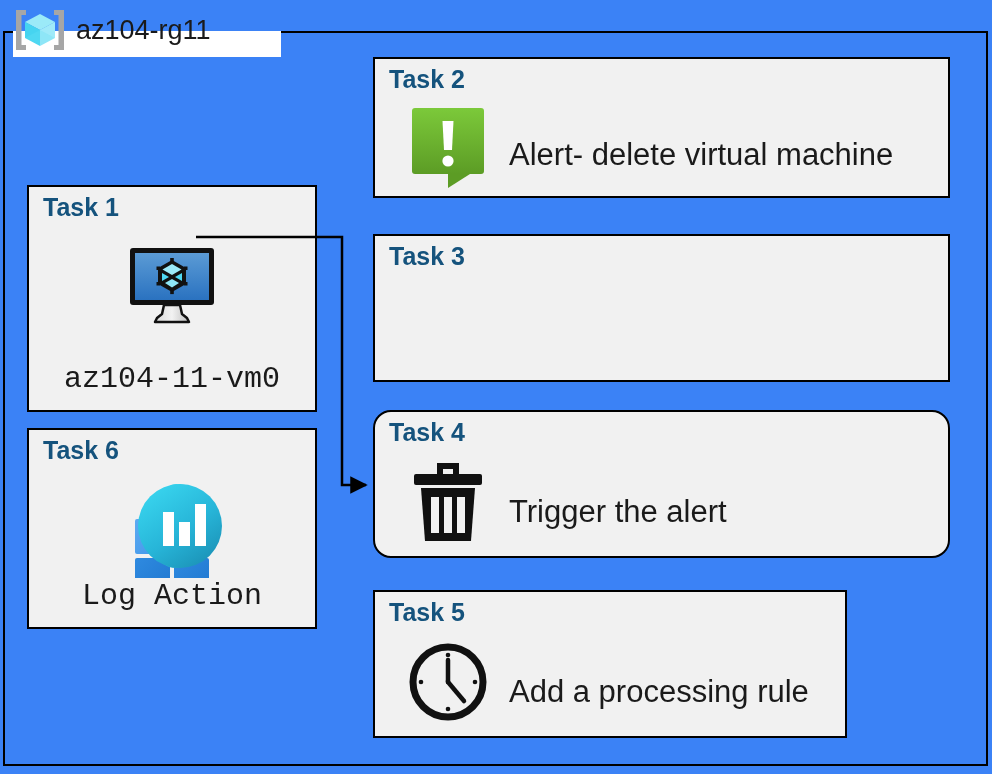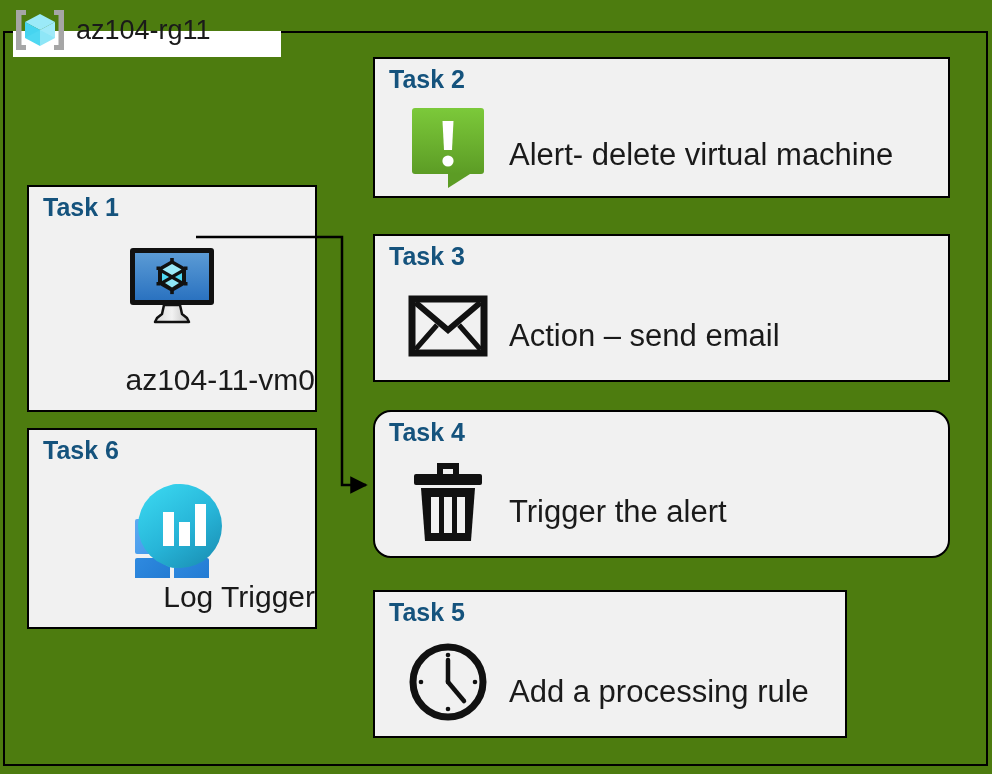--- a/index.html
+++ b/index.html
@@ -5,21 +5,21 @@
 <style>
   html, body {
     margin: 0;
     padding: 0;
     background: #ffffff;
   }
   #canvas {
     position: relative;
     width: 992px;
     height: 774px;
-    background: #4d7c0f;
+    background: #3b82f6;
     font-family: "Liberation Sans", sans-serif;
     overflow: hidden;
   }
 
   
   .rg-frame {
     position: absolute;
     left: 3px;
     top: 31px;
     width: 985px;
@@ -88,25 +88,26 @@
     height: 92px;
     display: flex;
     align-items: center;
     justify-content: center;
   }
   .card-left .card-label {
     position: absolute;
     left: 0;
     right: 0;
     bottom: 14px;
-    text-align: right;
+    text-align: center;
     font-size: 30px;
     color: #1a1a1a;
     line-height: 1.1;
     white-space: nowrap;
+    font-family: Liberation Mono, monospace;
   }
 
   
   .card-right .card-row {
     position: absolute;
     left: 28px;
     right: 10px;
     top: 40px;
     bottom: 4px;
     display: flex;
@@ -234,21 +235,21 @@
         <rect x="60" y="80" width="35" height="35" rx="2" fill="url(#logSqB)"></rect>
 
         <path d="M62 6 a42 42 0 1 1 0 84 L62 90 Q46 90 46 74 L46 48 Q46 6 62 6 Z" fill="url(#logBlob)"></path>
         <circle cx="66" cy="48" r="42" fill="url(#logBlob)"></circle>
 
         <rect x="49" y="34" width="11" height="34" fill="#ffffff"></rect>
         <rect x="65" y="44" width="11" height="24" fill="#ffffff"></rect>
         <rect x="81" y="26" width="11" height="42" fill="#ffffff"></rect>
       </svg>
     </div>
-    <div class="card-label">Log Trigger</div>
+    <div class="card-label">Log Action</div>
   </div>
 
   <div class="card card-right" style="left:373px; top:57px; width:577px; height:141px;">
     <div class="card-title">Task 2</div>
     <div class="card-row">
       <div class="card-icon">
         <svg viewBox="0 0 80 84" width="80" height="84" aria-hidden="true">
           <defs>
             <linearGradient id="alertGrn" x1="0" y1="0" x2="0" y2="1">
               <stop offset="0%" stop-color="#7cc93a"></stop>
@@ -263,30 +264,20 @@
           <path d="M34.5 17 L45.5 17 L44 46 L36 46 Z" fill="#ffffff"></path>
           <circle cx="40" cy="57" r="5.6" fill="#ffffff"></circle>
         </svg>
       </div>
       <div class="card-label">Alert- delete virtual machine</div>
     </div>
   </div>
 
   <div class="card card-right" style="left:373px; top:234px; width:577px; height:148px;">
     <div class="card-title">Task 3</div>
-    <div class="card-row">
-      <div class="card-icon">
-        <svg viewBox="0 0 80 62" width="80" height="62" aria-hidden="true">
-          <rect x="4" y="4" width="72" height="54" fill="none" stroke="#111111" stroke-width="7"></rect>
-          <path d="M7.5 7.5 L40 35 L72.5 7.5" fill="none" stroke="#111111" stroke-width="6"></path>
-          <path d="M7.5 54.5 L29 30 M72.5 54.5 L51 30" fill="none" stroke="#111111" stroke-width="5"></path>
-        </svg>
-      </div>
-      <div class="card-label">Action – send email</div>
-    </div>
   </div>
 
   <div class="card card-right" style="left:373px; top:410px; width:577px; height:148px;border-radius:18px;">
     <div class="card-title">Task 4</div>
     <div class="card-row">
       <div class="card-icon">
         <svg viewBox="0 0 76 82" width="76" height="82" aria-hidden="true">
 
           <path d="M27 2 L49 2 L49 13 L43 13 L43 8 L33 8 L33 13 L27 13 Z" fill="#111111"></path>
 

